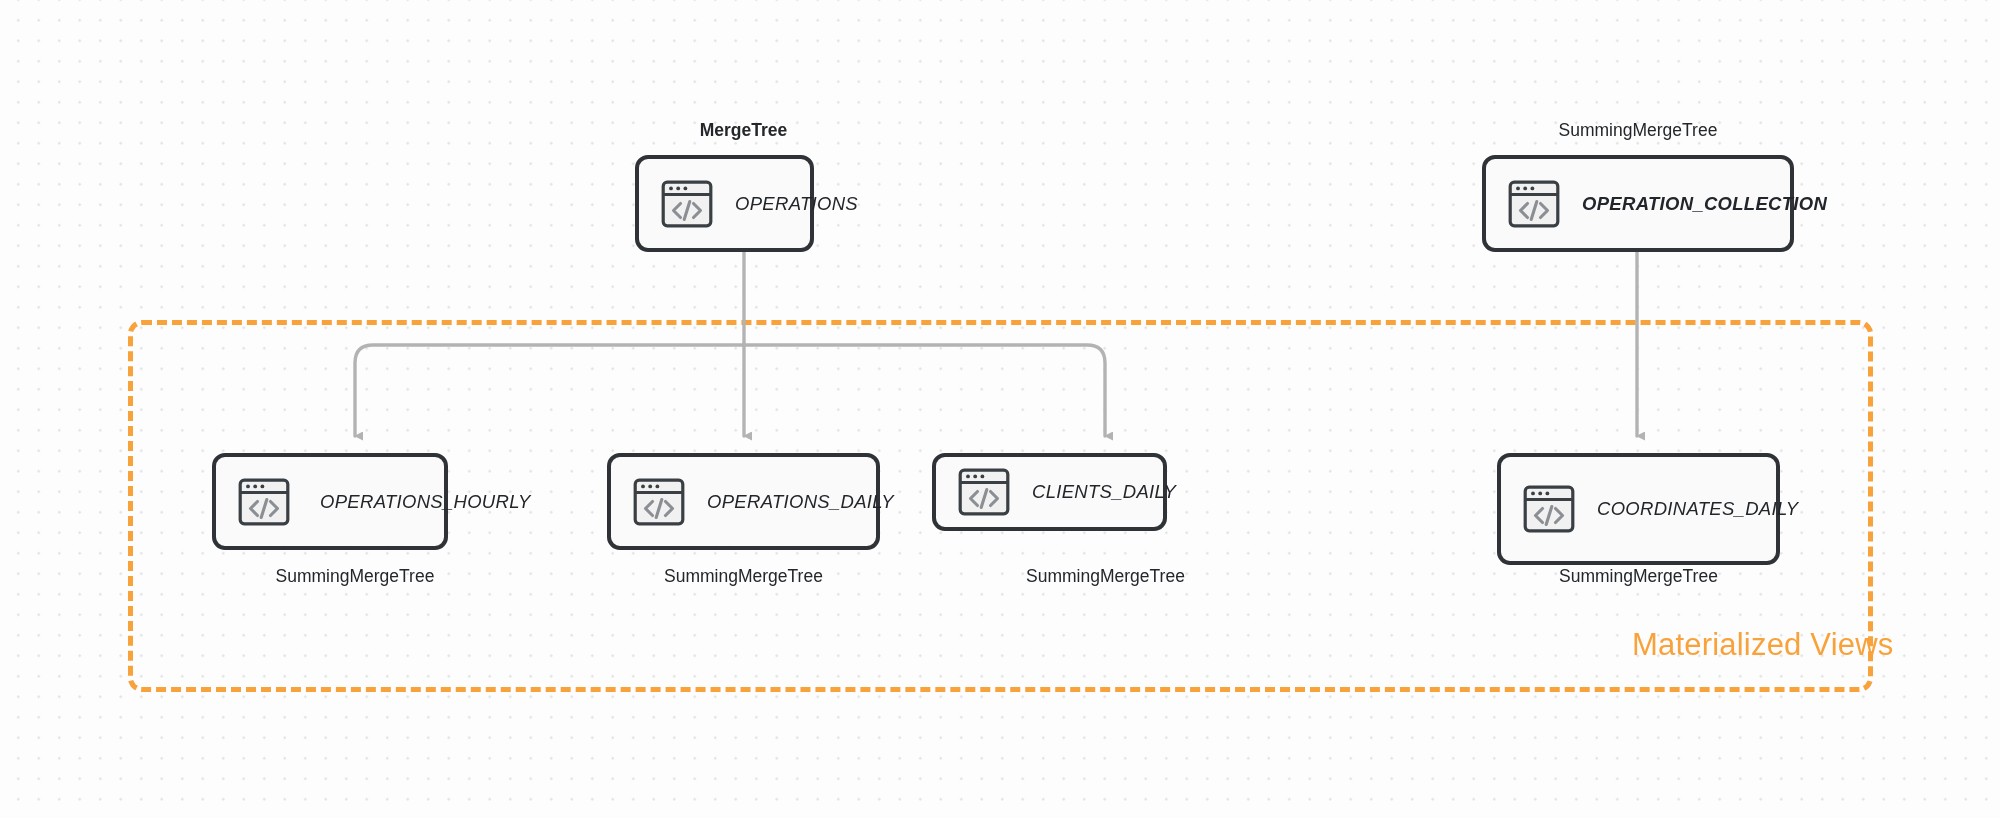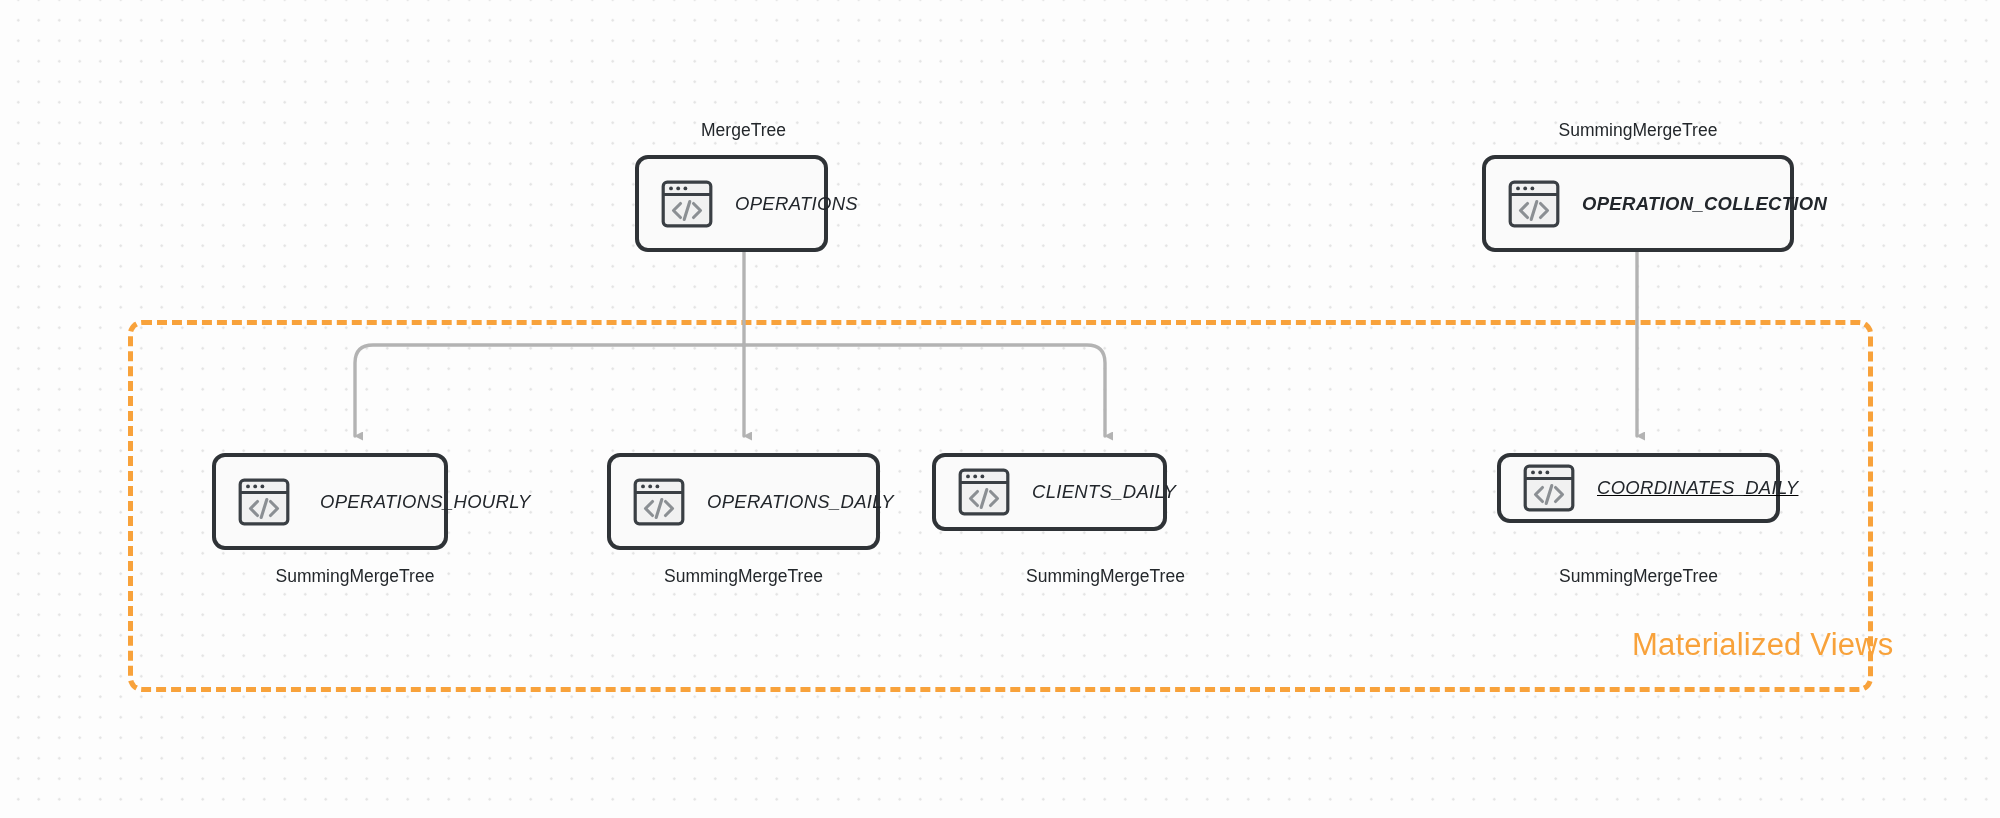--- a/index.html
+++ b/index.html
@@ -95,34 +95,34 @@
 
       <path d="M744,345 L744,436" marker-end="url(#arrowhead)"></path>
 
       <path d="M744,345 L1087,345 Q1105,345 1105,363 L1105,436" marker-end="url(#arrowhead)"></path>
 
       <path d="M1637,252 L1637,436" marker-end="url(#arrowhead)"></path>
     </g>
   </svg>
 
   <div id="node-layer">
-      <div class="node" style="left: 635px; top: 155px; width: 193px; height: 97px;">
+      <div class="node" style="left: 635px; top: 155px; width: 179px; height: 97px;">
 <svg class="code-icon" viewBox="0 0 52 48">
   <rect x="2.2" y="2.2" width="47.6" height="43.6" rx="4" ry="4" fill="#f1f1f1" stroke="#3a3f44" stroke-width="3.2"></rect>
   <path d="M2.2,14.5 H49.8" stroke="#3a3f44" stroke-width="3.2"></path>
   <circle cx="10" cy="8.4" r="1.9" fill="#3a3f44"></circle>
   <circle cx="17.2" cy="8.4" r="1.9" fill="#3a3f44"></circle>
   <circle cx="24.4" cy="8.4" r="1.9" fill="#3a3f44"></circle>
   <path d="M19.5,23.5 L12.5,30.5 L19.5,37.5" fill="none" stroke="#8b8f93" stroke-width="3.1" stroke-linecap="round" stroke-linejoin="round"></path>
   <path d="M32.5,23.5 L39.5,30.5 L32.5,37.5" fill="none" stroke="#8b8f93" stroke-width="3.1" stroke-linecap="round" stroke-linejoin="round"></path>
   <path d="M28.8,21.5 L23.2,39.5" fill="none" stroke="#8b8f93" stroke-width="3.1" stroke-linecap="round"></path>
 </svg>
         <span class="node-label">OPERATIONS</span>
       </div>
-      <div class="engine-label" style="left: 635px; width: 217px; top: 120px;">MergeTree</div>
+      <div class="engine-label" style="left: 635px; width: 217px; top: 120px; font-weight: bold;">MergeTree</div>
       <div class="node" style="left: 1482px; top: 155px; width: 312px; height: 97px; font-weight: bold;">
 <svg class="code-icon" viewBox="0 0 52 48">
   <rect x="2.2" y="2.2" width="47.6" height="43.6" rx="4" ry="4" fill="#f1f1f1" stroke="#3a3f44" stroke-width="3.2"></rect>
   <path d="M2.2,14.5 H49.8" stroke="#3a3f44" stroke-width="3.2"></path>
   <circle cx="10" cy="8.4" r="1.9" fill="#3a3f44"></circle>
   <circle cx="17.2" cy="8.4" r="1.9" fill="#3a3f44"></circle>
   <circle cx="24.4" cy="8.4" r="1.9" fill="#3a3f44"></circle>
   <path d="M19.5,23.5 L12.5,30.5 L19.5,37.5" fill="none" stroke="#8b8f93" stroke-width="3.1" stroke-linecap="round" stroke-linejoin="round"></path>
   <path d="M32.5,23.5 L39.5,30.5 L32.5,37.5" fill="none" stroke="#8b8f93" stroke-width="3.1" stroke-linecap="round" stroke-linejoin="round"></path>
   <path d="M28.8,21.5 L23.2,39.5" fill="none" stroke="#8b8f93" stroke-width="3.1" stroke-linecap="round"></path>
@@ -165,21 +165,21 @@
   <circle cx="10" cy="8.4" r="1.9" fill="#3a3f44"></circle>
   <circle cx="17.2" cy="8.4" r="1.9" fill="#3a3f44"></circle>
   <circle cx="24.4" cy="8.4" r="1.9" fill="#3a3f44"></circle>
   <path d="M19.5,23.5 L12.5,30.5 L19.5,37.5" fill="none" stroke="#8b8f93" stroke-width="3.1" stroke-linecap="round" stroke-linejoin="round"></path>
   <path d="M32.5,23.5 L39.5,30.5 L32.5,37.5" fill="none" stroke="#8b8f93" stroke-width="3.1" stroke-linecap="round" stroke-linejoin="round"></path>
   <path d="M28.8,21.5 L23.2,39.5" fill="none" stroke="#8b8f93" stroke-width="3.1" stroke-linecap="round"></path>
 </svg>
         <span class="node-label">CLIENTS_DAILY</span>
       </div>
       <div class="engine-label" style="left: 988px; width: 235px; top: 566px;">SummingMergeTree</div>
-      <div class="node" style="left: 1497px; top: 453px; width: 283px; height: 70px; text-decoration: underline;">
+      <div class="node" style="left: 1497px; top: 453px; width: 283px; height: 112px;">
 <svg class="code-icon" viewBox="0 0 52 48">
   <rect x="2.2" y="2.2" width="47.6" height="43.6" rx="4" ry="4" fill="#f1f1f1" stroke="#3a3f44" stroke-width="3.2"></rect>
   <path d="M2.2,14.5 H49.8" stroke="#3a3f44" stroke-width="3.2"></path>
   <circle cx="10" cy="8.4" r="1.9" fill="#3a3f44"></circle>
   <circle cx="17.2" cy="8.4" r="1.9" fill="#3a3f44"></circle>
   <circle cx="24.4" cy="8.4" r="1.9" fill="#3a3f44"></circle>
   <path d="M19.5,23.5 L12.5,30.5 L19.5,37.5" fill="none" stroke="#8b8f93" stroke-width="3.1" stroke-linecap="round" stroke-linejoin="round"></path>
   <path d="M32.5,23.5 L39.5,30.5 L32.5,37.5" fill="none" stroke="#8b8f93" stroke-width="3.1" stroke-linecap="round" stroke-linejoin="round"></path>
   <path d="M28.8,21.5 L23.2,39.5" fill="none" stroke="#8b8f93" stroke-width="3.1" stroke-linecap="round"></path>
 </svg>

